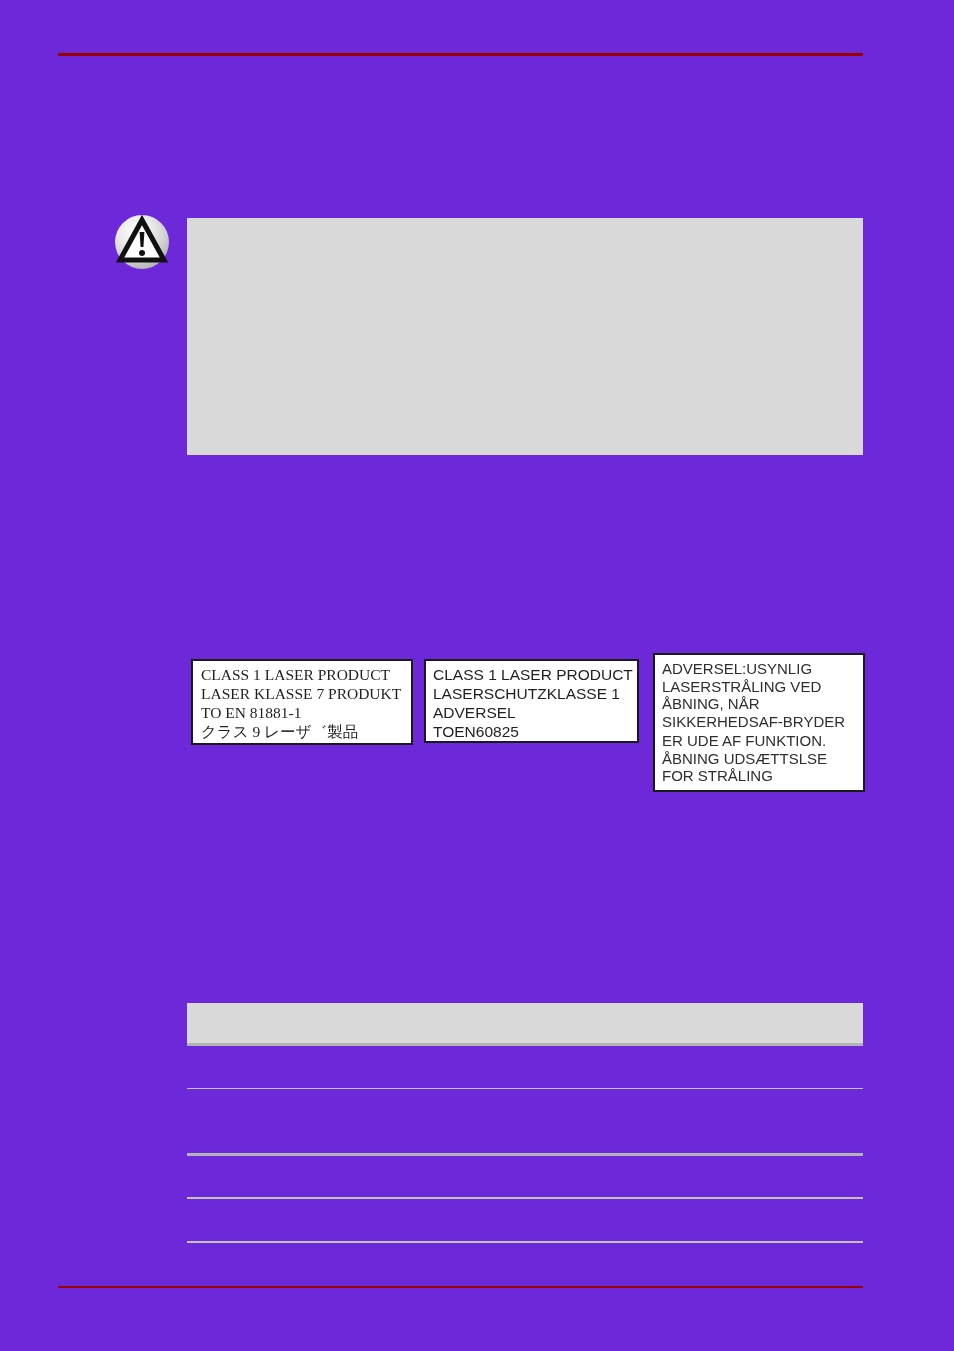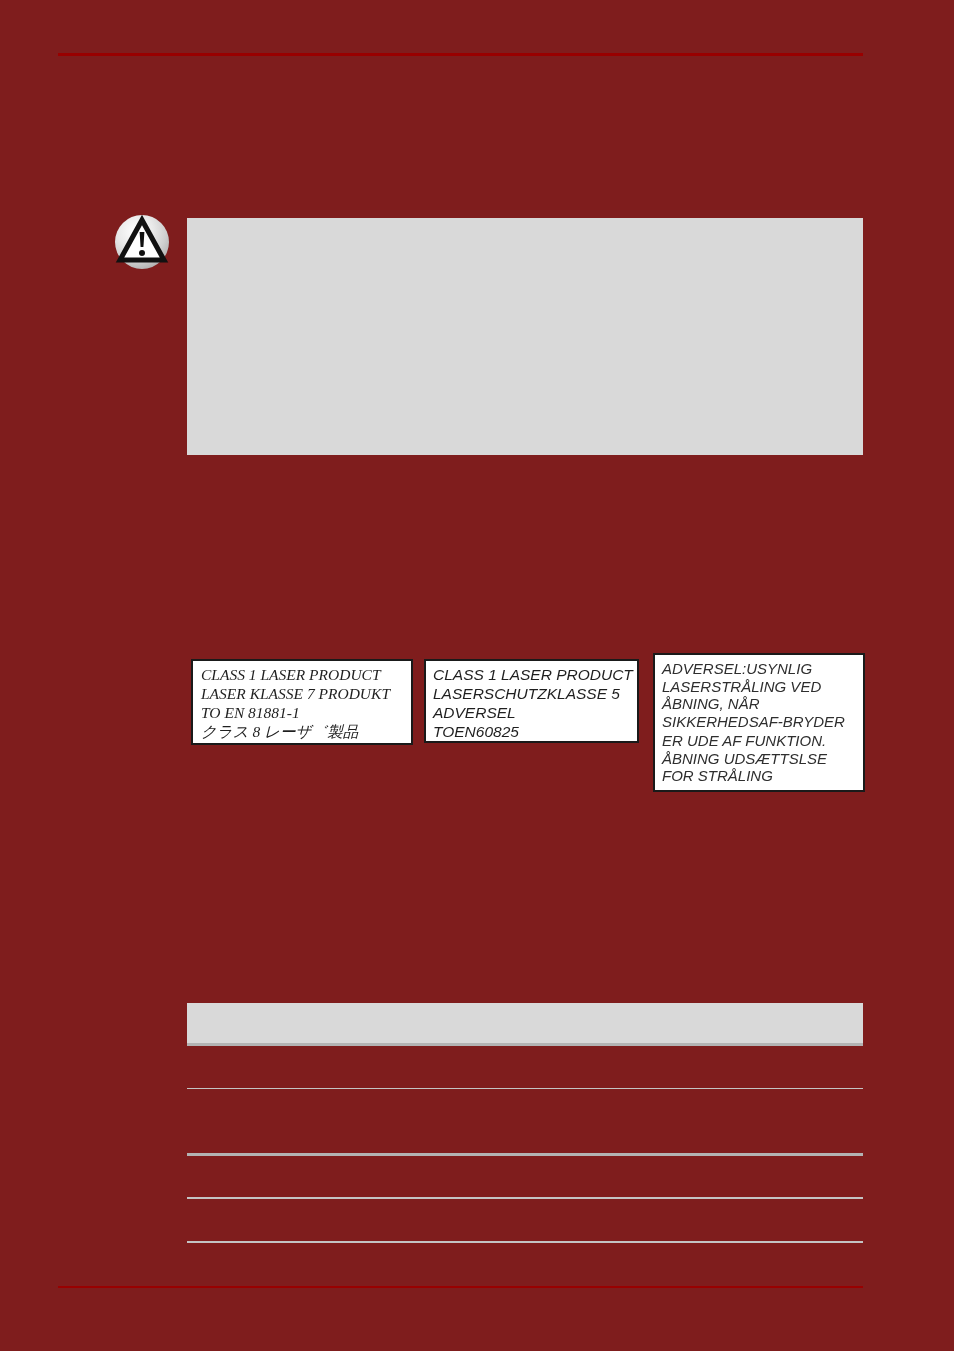--- a/index.html
+++ b/index.html
@@ -7,24 +7,23 @@
     --callout-gray:#d9d9d9;
     --divider-gray:#c4c4c4;
     --divider-dark-gray:#b3b3b3;
     --label-border:#1a1a1a;
     --label-text:#1f1f1f;
   }
   html,body{margin:0;padding:0;background:#ffffff;}
   .page{
     position:relative;
     width:954px;height:1351px;
-    background:#7f1d1d;
+    background:#6d28d9;
     overflow:hidden;
     font-family:"Liberation Sans",sans-serif;
-    font-style:italic;
   }
   .rule{position:absolute;background:var(--accent-red);}
   .rule.top{left:58px;top:53px;width:805px;height:3px;}
   .rule.bottom{left:58px;top:1286px;width:805px;height:2px;}
 
   
   .warning-icon{
     position:absolute;left:115px;top:215px;width:54px;height:54px;
     border-radius:50%;
     background:radial-gradient(circle at 38% 30%, #ffffff 0%, #e9e9e9 35%, #cfcfcf 60%, #909090 100%);
@@ -95,26 +94,26 @@
       <circle cx="27" cy="38" r="3" fill="#111111"></circle>
     </svg>
   </div>
 
   <div class="note-callout"></div>
 
   <div class="laser-box b1">
     <span class="ll">CLASS 1 LASER PRODUCT</span>
     <span class="ll">LASER KLASSE 7 PRODUKT</span>
     <span class="ll">TO EN 81881-1</span>
-    <span class="ll">クラス 8 レーザ゛製品</span>
+    <span class="ll">クラス 9 レーザ゛製品</span>
   </div>
 
   <div class="laser-box b2">
     <span class="ll">CLASS 1 LASER PRODUCT</span>
-    <span class="ll">LASERSCHUTZKLASSE 5</span>
+    <span class="ll">LASERSCHUTZKLASSE 1</span>
     <span class="ll">ADVERSEL</span>
     <span class="ll">TOEN60825</span>
   </div>
 
   <div class="laser-box b3">
     <span class="ll">ADVERSEL:USYNLIG</span>
     <span class="ll">LASERSTRÅLING VED</span>
     <span class="ll">ÅBNING, NÅR</span>
     <span class="ll">SIKKERHEDSAF-BRYDER</span>
     <span class="ll gap">ER UDE AF FUNKTION.</span>

